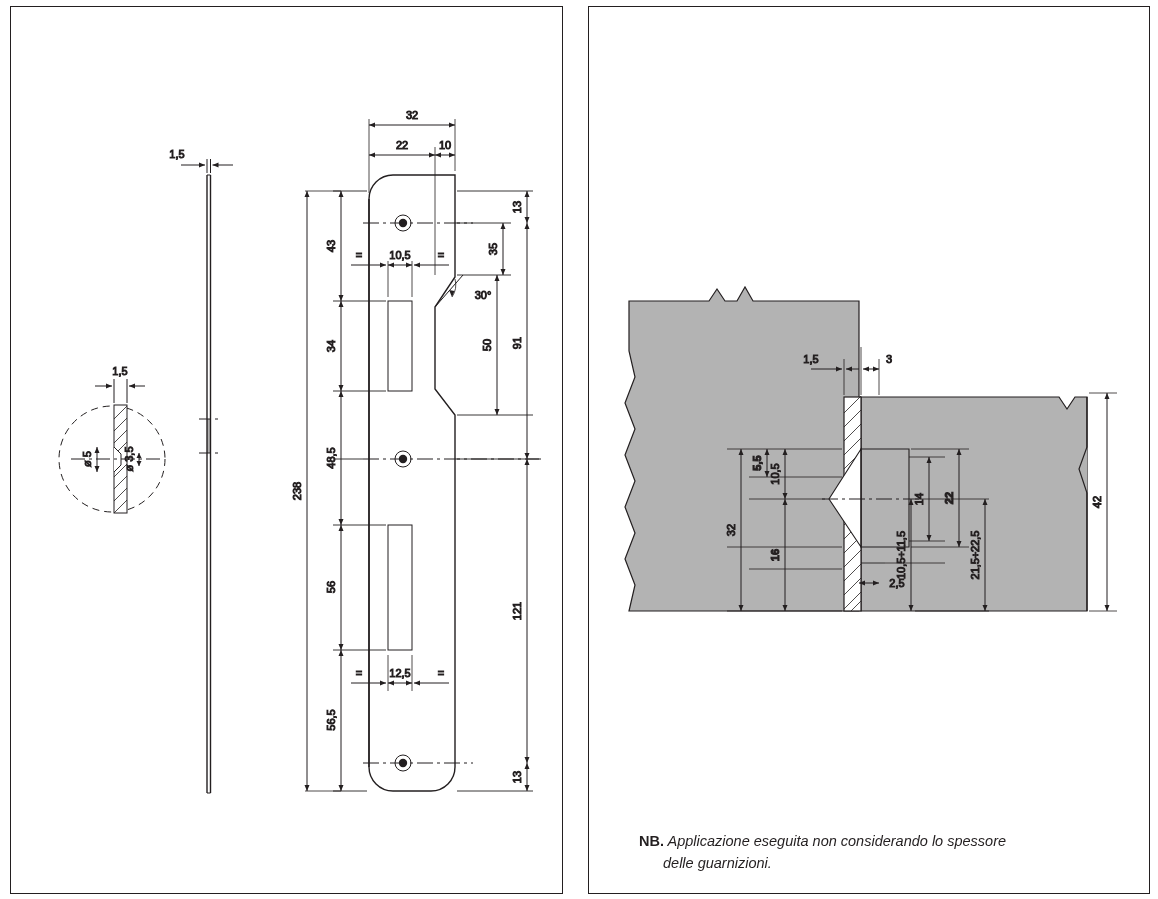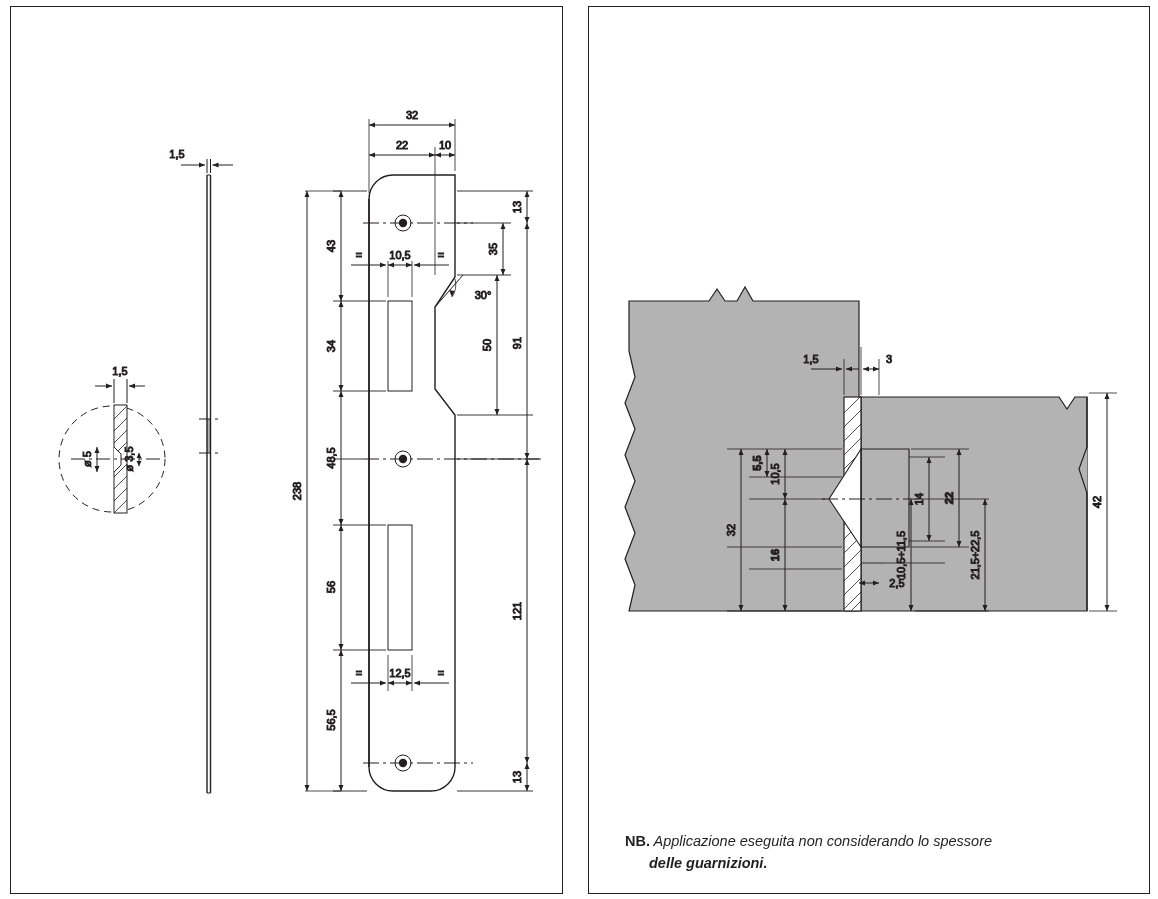--- a/index.html
+++ b/index.html
@@ -368,20 +368,20 @@
 
         <line x1="500" y1="386" x2="528" y2="386" stroke-width="0.8"></line>
         <line x1="500" y1="604" x2="528" y2="604" stroke-width="0.8"></line>
         <line x1="518" y1="386" x2="518" y2="604"></line>
         <polygon points="518,386 515.5,392 520.5,392" fill="#231f20" stroke="none"></polygon>
         <polygon points="518,604 515.5,598 520.5,598" fill="#231f20" stroke="none"></polygon>
         <text class="dim" x="512" y="495" text-anchor="middle" transform="rotate(-90 512 495)">42</text>
       </g>
     </svg>
 
-    <div style="position:absolute;left:36px;top:824px;width:490px;font-size:14.5px;font-style:italic;color:#231f20;line-height:1.5;">
+    <div style="position:absolute;left:50px;top:824px;width:490px;font-size:14.5px;font-style:italic;color:#231f20;line-height:1.5;">
       <span style="font-style:normal;font-weight:bold;">NB.</span>
       <span>Applicazione eseguita non considerando lo spessore</span>
-      <span style="display:block;padding-left:24px;font-weight:bold;">delle guarnizioni.</span>
+      <span style="display:block;padding-left:24px;">delle guarnizioni.</span>
     </div>
   </div>
 
 </div>
 
 </body></html>

